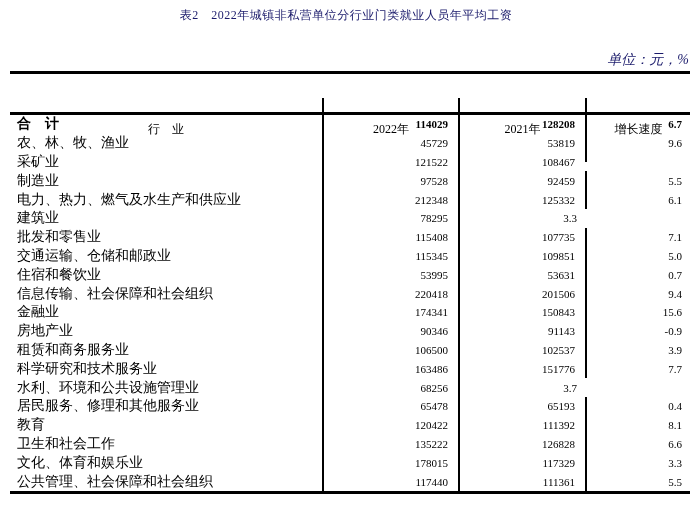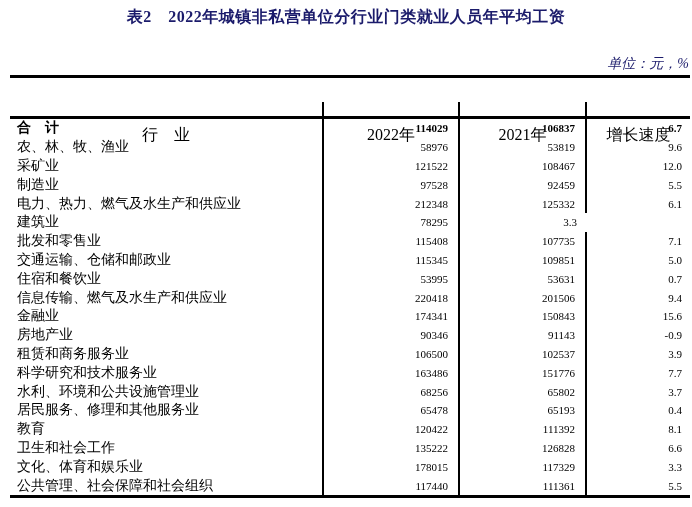--- a/index.html
+++ b/index.html
@@ -8,22 +8,22 @@
   body {
     width:692px; height:507px;
     background:#ffffff;
     color:var(--ink);
     font-family:"Liberation Serif","DejaVu Serif",serif;
     overflow:hidden;
   }
   .title {
     margin-top:7px;
     text-align:center;
-    font-size:16px;
-    font-weight:bold;
+    font-size:12px;
+    font-weight:normal;
     color:var(--accent);
     letter-spacing:0.5px;
   }
   .unit-note {
     margin-top:27px;
     margin-right:3px;
     text-align:right;
     font-size:14px;
     color:var(--accent);
     font-style:italic;
@@ -41,21 +41,21 @@
     align-items:center;
   }
   .tr > div:nth-child(n+2) { border-left:2px solid var(--ink); height:100%; display:flex; align-items:center; }
   .header-row {
     height:41px;
     border-bottom:3px solid var(--ink);
   }
   .header-row .th {
     justify-content:center;
     text-align:center;
-    font-size:16px;
+    font-size:12px;
     width:100%;
     display:flex;
     margin-top:47px;
   }
   .tbody .tr { height:18.8px; font-size:14px; }
   .tbody .tr:first-child { font-weight:bold; }
   .td.label {
     padding-left:7px;
     white-space:nowrap;
     overflow:hidden;
@@ -79,36 +79,35 @@
   <div class="tr header-row">
     <div class="th">行　业</div>
     <div class="th">2022年</div>
     <div class="th">2021年</div>
     <div class="th">增长速度</div>
   </div>
   <div class="tbody">
   <div class="tr">
     <div class="td label">合　计</div>
     <div class="td num">114029</div>
-    <div class="td num">106837</div>
+    <div class="td num">128208</div>
     <div class="td num growth">6.7</div>
   </div>
 
   <div class="tr">
     <div class="td label">农、林、牧、渔业</div>
-    <div class="td num">58976</div>
+    <div class="td num">45729</div>
     <div class="td num">53819</div>
     <div class="td num growth">9.6</div>
   </div>
 
   <div class="tr">
     <div class="td label">采矿业</div>
     <div class="td num">121522</div>
     <div class="td num">108467</div>
-    <div class="td num growth">12.0</div>
   </div>
 
   <div class="tr">
     <div class="td label">制造业</div>
     <div class="td num">97528</div>
     <div class="td num">92459</div>
     <div class="td num growth">5.5</div>
   </div>
 
   <div class="tr">
@@ -139,21 +138,21 @@
   </div>
 
   <div class="tr">
     <div class="td label">住宿和餐饮业</div>
     <div class="td num">53995</div>
     <div class="td num">53631</div>
     <div class="td num growth">0.7</div>
   </div>
 
   <div class="tr">
-    <div class="td label">信息传输、燃气及水生产和供应业</div>
+    <div class="td label">信息传输、社会保障和社会组织</div>
     <div class="td num">220418</div>
     <div class="td num">201506</div>
     <div class="td num growth">9.4</div>
   </div>
 
   <div class="tr">
     <div class="td label">金融业</div>
     <div class="td num">174341</div>
     <div class="td num">150843</div>
     <div class="td num growth">15.6</div>
@@ -176,21 +175,20 @@
   <div class="tr">
     <div class="td label">科学研究和技术服务业</div>
     <div class="td num">163486</div>
     <div class="td num">151776</div>
     <div class="td num growth">7.7</div>
   </div>
 
   <div class="tr">
     <div class="td label">水利、环境和公共设施管理业</div>
     <div class="td num">68256</div>
-    <div class="td num">65802</div>
     <div class="td num growth">3.7</div>
   </div>
 
   <div class="tr">
     <div class="td label">居民服务、修理和其他服务业</div>
     <div class="td num">65478</div>
     <div class="td num">65193</div>
     <div class="td num growth">0.4</div>
   </div>
 

